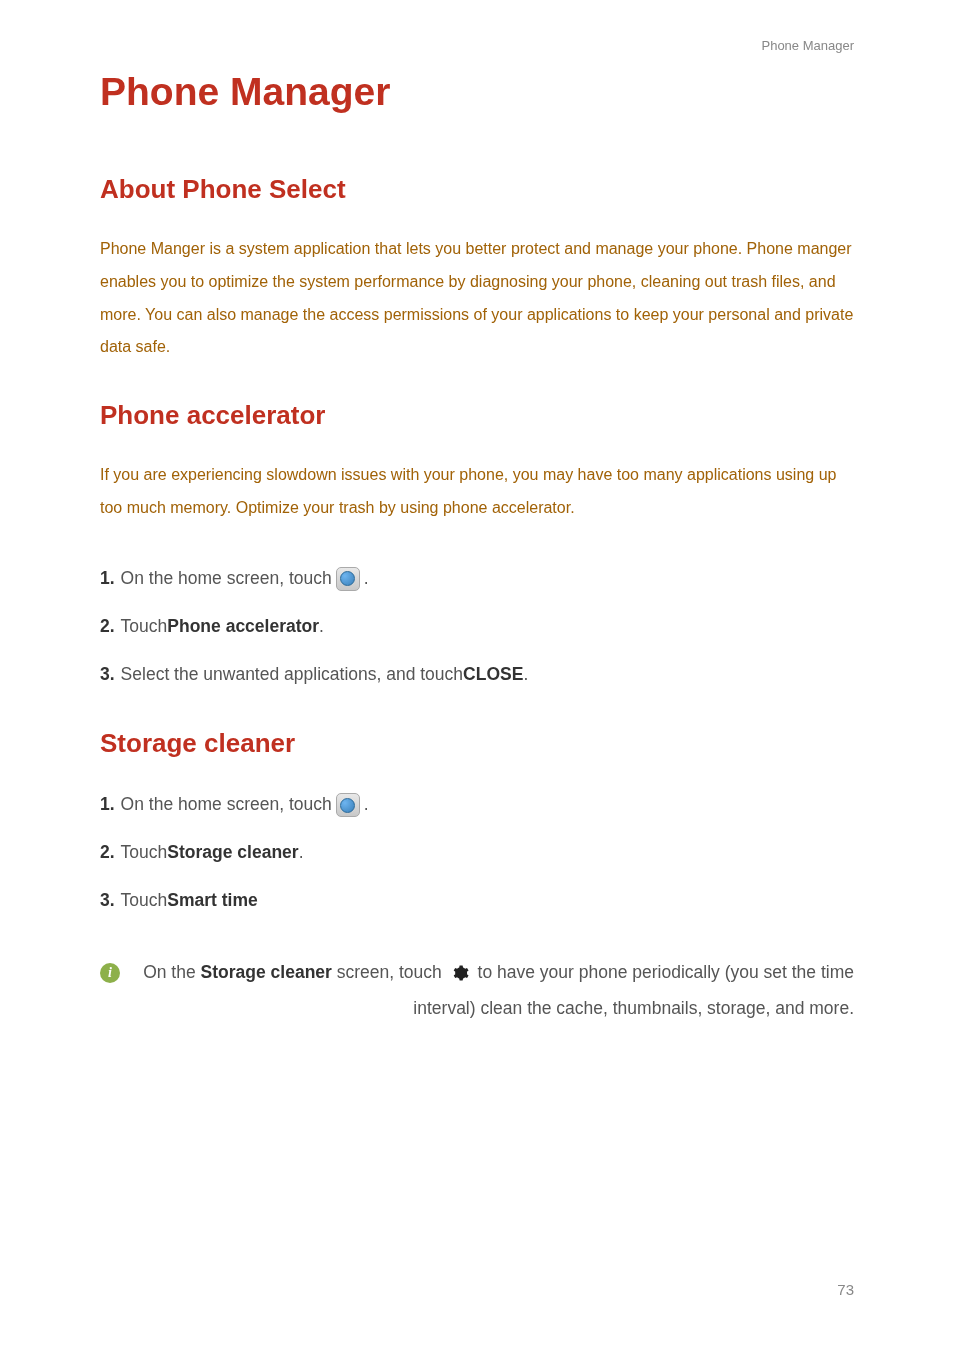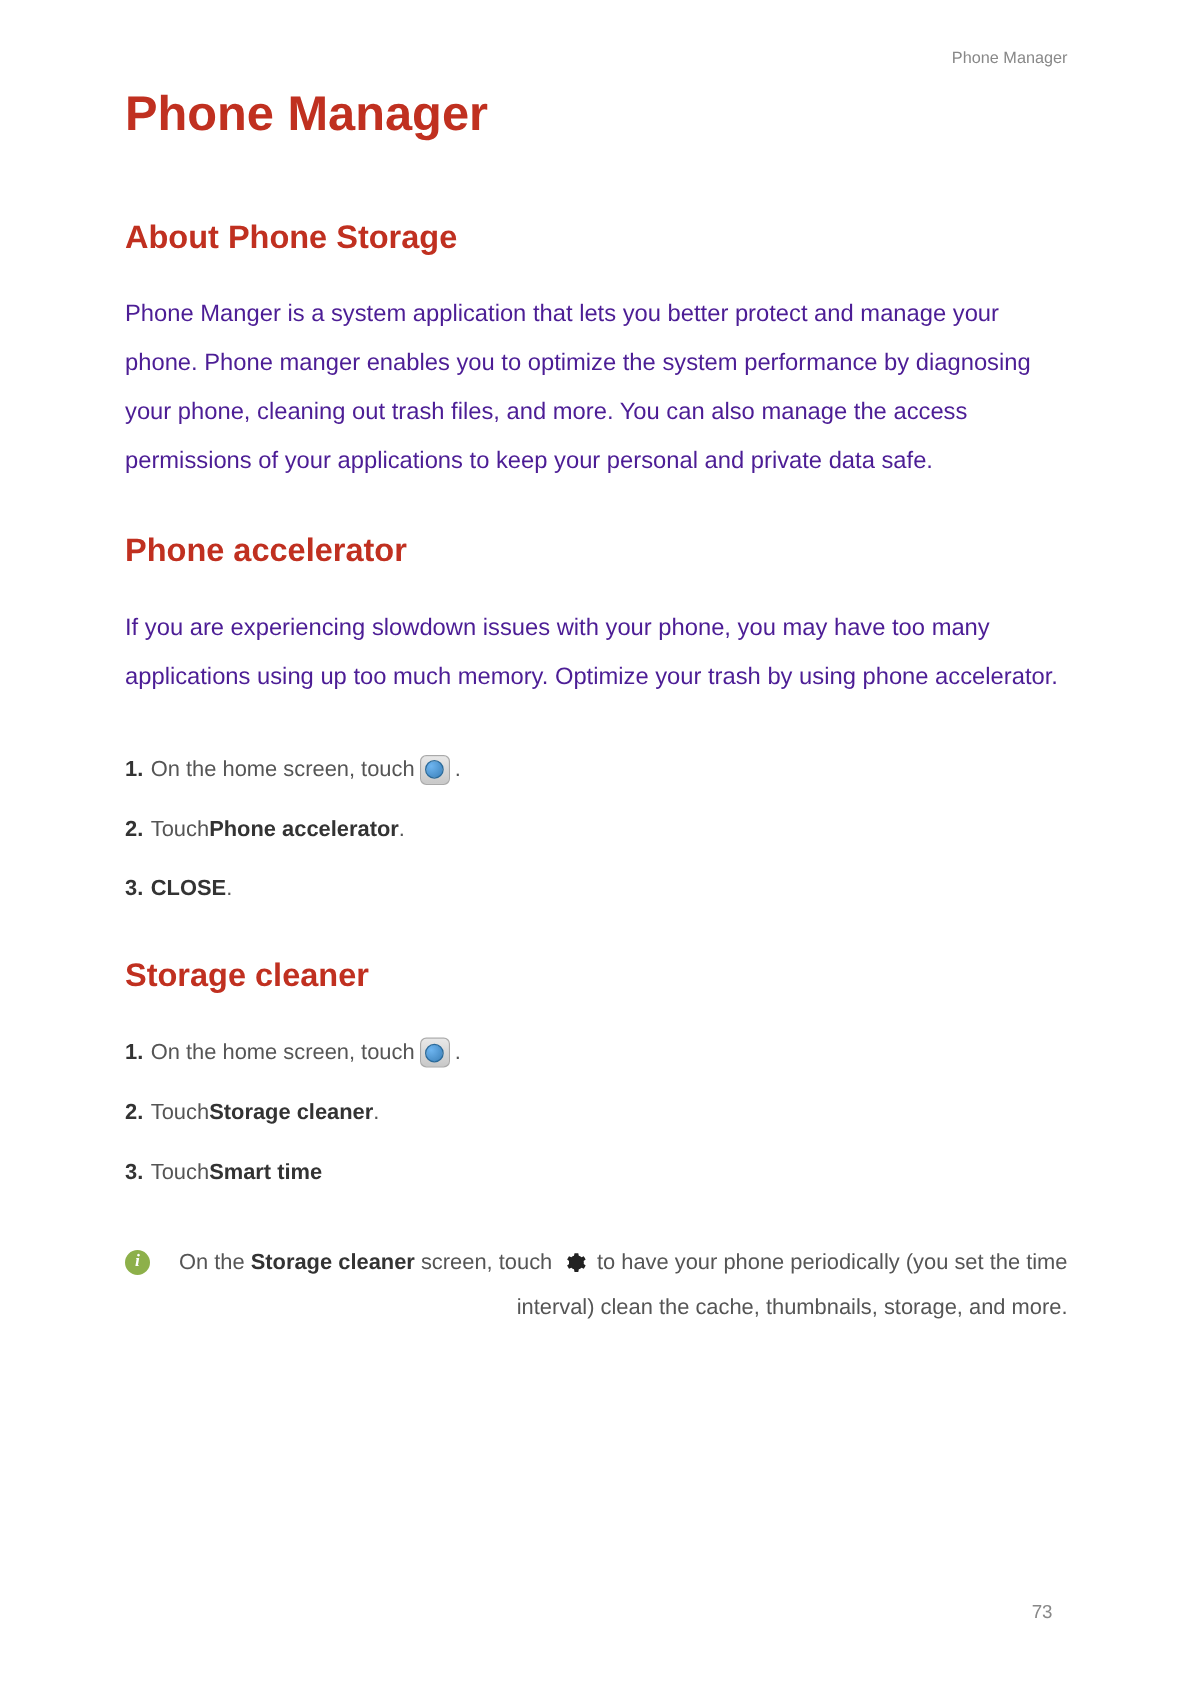--- a/index.html
+++ b/index.html
@@ -30,23 +30,23 @@
       margin-top: 30px;
       margin-bottom: 60px;
     }
     .section-heading {
       color: #c03020;
       font-size: 26px;
       font-weight: bold;
       margin-bottom: 28px;
     }
     .body-para {
-      font-size: 19px;
+      font-size: 16px;
       line-height: 2.05;
-      color: #4c1d95;
+      color: #a16207;
       margin-bottom: 36px;
     }
     .step-list {
       margin-bottom: 36px;
     }
     .step-item {
       font-size: 17.5px;
       line-height: 2.05;
       color: #555555;
       margin-bottom: 12px;
@@ -123,53 +123,54 @@
       margin-right: 12px;
       margin-top: 8px;
     }
     .tip-content {
       flex: 1;
       text-align: right;
     }
     .page-number {
       position: absolute;
       bottom: 54px;
-      right: 112px;
+      right: 100px;
       font-size: 15px;
       color: #888888;
     }
   </style>
 </head>
 <body>
 
 <div class="header-label">Phone Manager</div>
 
 <h1 class="page-title">Phone Manager</h1>
 
-<h2 class="section-heading">About Phone Storage</h2>
+<h2 class="section-heading">About Phone Select</h2>
 <p class="body-para">Phone Manger is a system application that lets you better protect and manage your phone. Phone manger enables you to optimize the system performance by diagnosing your phone, cleaning out trash files, and more. You can also manage the access permissions of your applications to keep your personal and private data safe.</p>
 
 <h2 class="section-heading">Phone accelerator</h2>
 <p class="body-para">If you are experiencing slowdown issues with your phone, you may have too many applications using up too much memory. Optimize your trash by using phone accelerator.</p>
 
 <div class="step-list">
   <div class="step-item">
     <span class="step-num">1.</span>
     <span>On the home screen, touch</span>
     <span class="icon-app"></span>
     <span>.</span>
   </div>
   <div class="step-item">
     <span class="step-num">2.</span>
     <span>Touch </span>
     <span class="bold-txt">Phone accelerator</span>
     <span>.</span>
   </div>
   <div class="step-item">
     <span class="step-num">3.</span>
+    <span>Select the unwanted applications, and touch </span>
     <span class="bold-txt">CLOSE</span>
     <span>.</span>
   </div>
 </div>
 
 <h2 class="section-heading">Storage cleaner</h2>
 
 <div class="step-list">
   <div class="step-item">
     <span class="step-num">1.</span>

